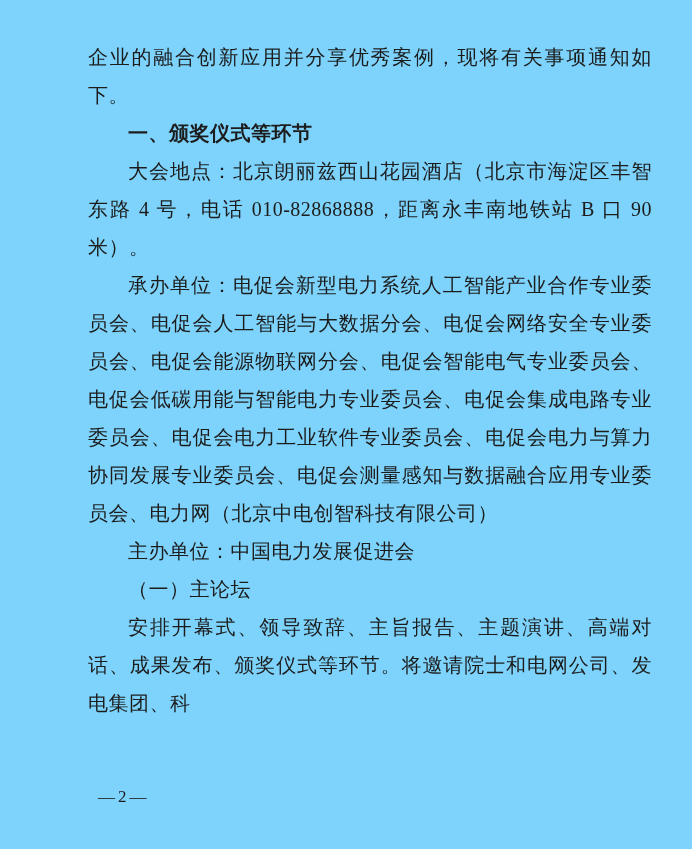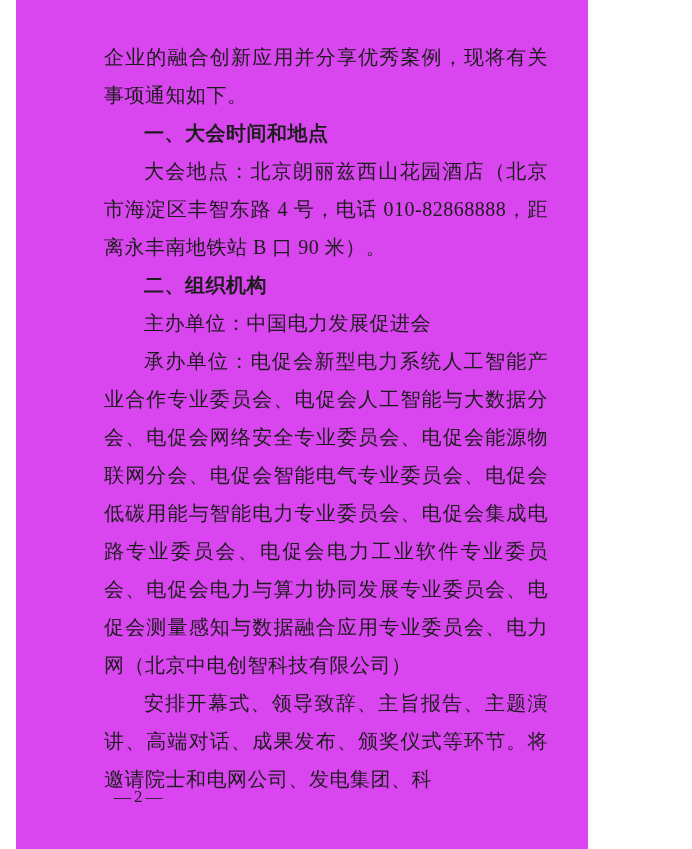--- a/index.html
+++ b/index.html
@@ -2,29 +2,28 @@
 <html><head>
 <meta charset="utf-8">
 <style>
   html, body {
     margin: 0;
     padding: 0;
     background: #ffffff;
   }
   .page {
     position: relative;
-    width: 572px;
+    width: 692px;
     height: 849px;
-    background: #d946ef;
+    background: #7dd3fc;
     box-sizing: border-box;
     padding: 38px 40px 0 88px;
     overflow: hidden;
     font-family: "Liberation Serif", serif;
     color: #1c1c1c;
-    margin-left: 16px;
   }
   .doc-body p {
     margin: 0;
     font-size: 20px;
     line-height: 38px;
     text-align: justify;
     letter-spacing: 0.5px;
   }
   .para {
     text-indent: 2em;
@@ -51,21 +50,21 @@
     color: #1c1c1c;
     font-family: "Liberation Serif", serif;
   }
 </style>
 </head>
 <body>
 
 <div class="page">
   <div class="doc-body">
     <p class="para-continued">企业的融合创新应用并分享优秀案例，现将有关事项通知如下。</p>
-    <p class="heading">一、大会时间和地点</p>
+    <p class="heading">一、颁奖仪式等环节</p>
     <p class="para">大会地点：北京朗丽兹西山花园酒店（北京市海淀区丰智东路 4 号，电话 010-82868888，距离永丰南地铁站 B 口 90 米）。</p>
-    <p class="heading">二、组织机构</p>
+    <p class="para">承办单位：电促会新型电力系统人工智能产业合作专业委员会、电促会人工智能与大数据分会、电促会网络安全专业委员会、电促会能源物联网分会、电促会智能电气专业委员会、电促会低碳用能与智能电力专业委员会、电促会集成电路专业委员会、电促会电力工业软件专业委员会、电促会电力与算力协同发展专业委员会、电促会测量感知与数据融合应用专业委员会、电力网（北京中电创智科技有限公司）</p>
     <p class="para">主办单位：中国电力发展促进会</p>
-    <p class="para">承办单位：电促会新型电力系统人工智能产业合作专业委员会、电促会人工智能与大数据分会、电促会网络安全专业委员会、电促会能源物联网分会、电促会智能电气专业委员会、电促会低碳用能与智能电力专业委员会、电促会集成电路专业委员会、电促会电力工业软件专业委员会、电促会电力与算力协同发展专业委员会、电促会测量感知与数据融合应用专业委员会、电力网（北京中电创智科技有限公司）</p>
+    <p class="subheading">（一）主论坛</p>
     <p class="para">安排开幕式、领导致辞、主旨报告、主题演讲、高端对话、成果发布、颁奖仪式等环节。将邀请院士和电网公司、发电集团、科</p>
   </div>
   <div class="page-number">—2—</div>
 </div>
 
 </body></html>

